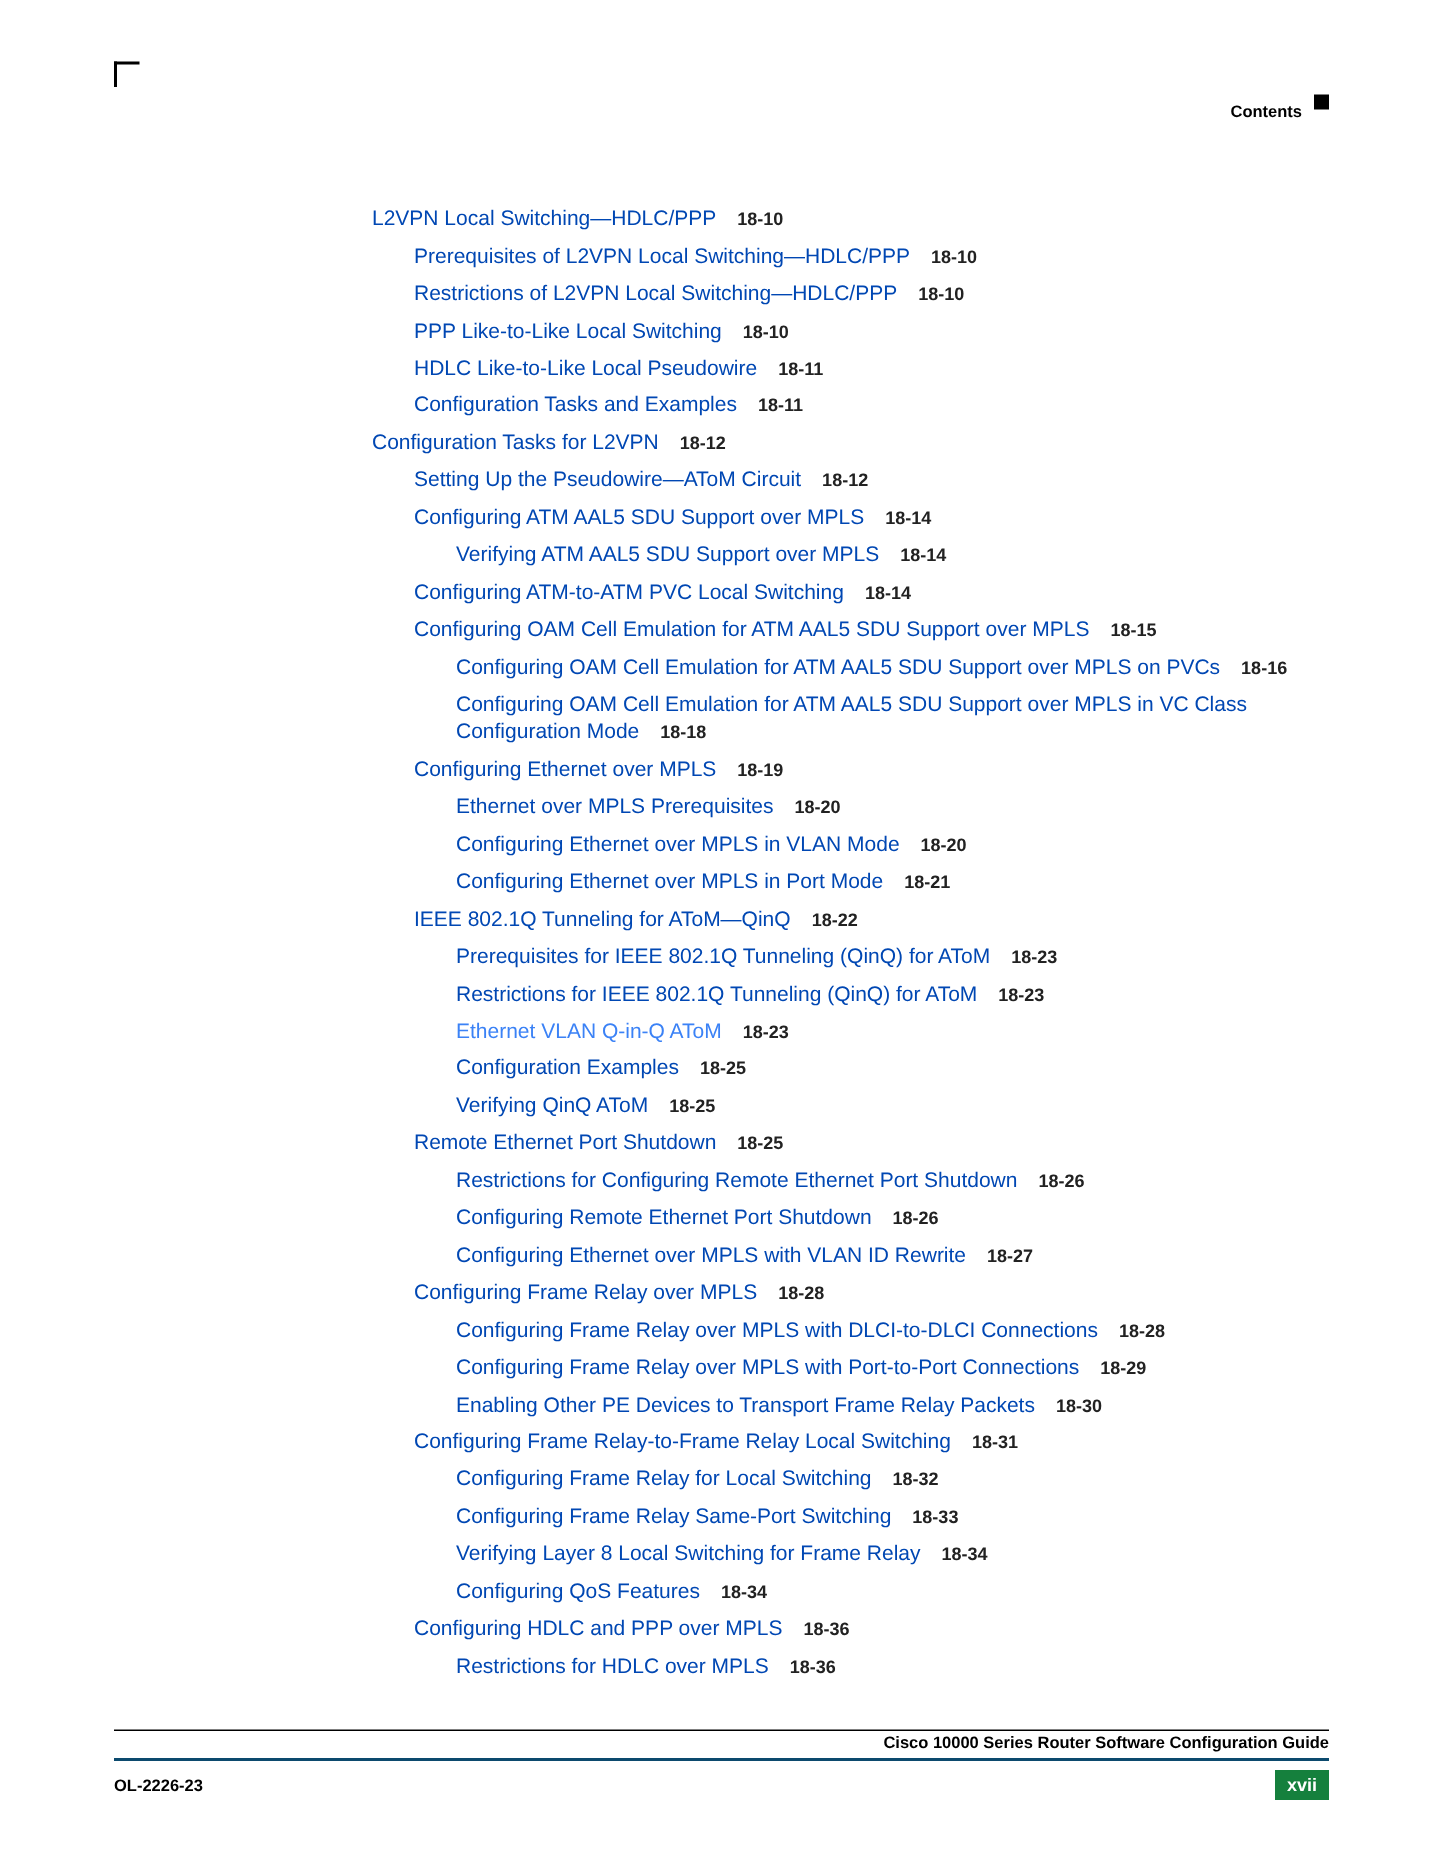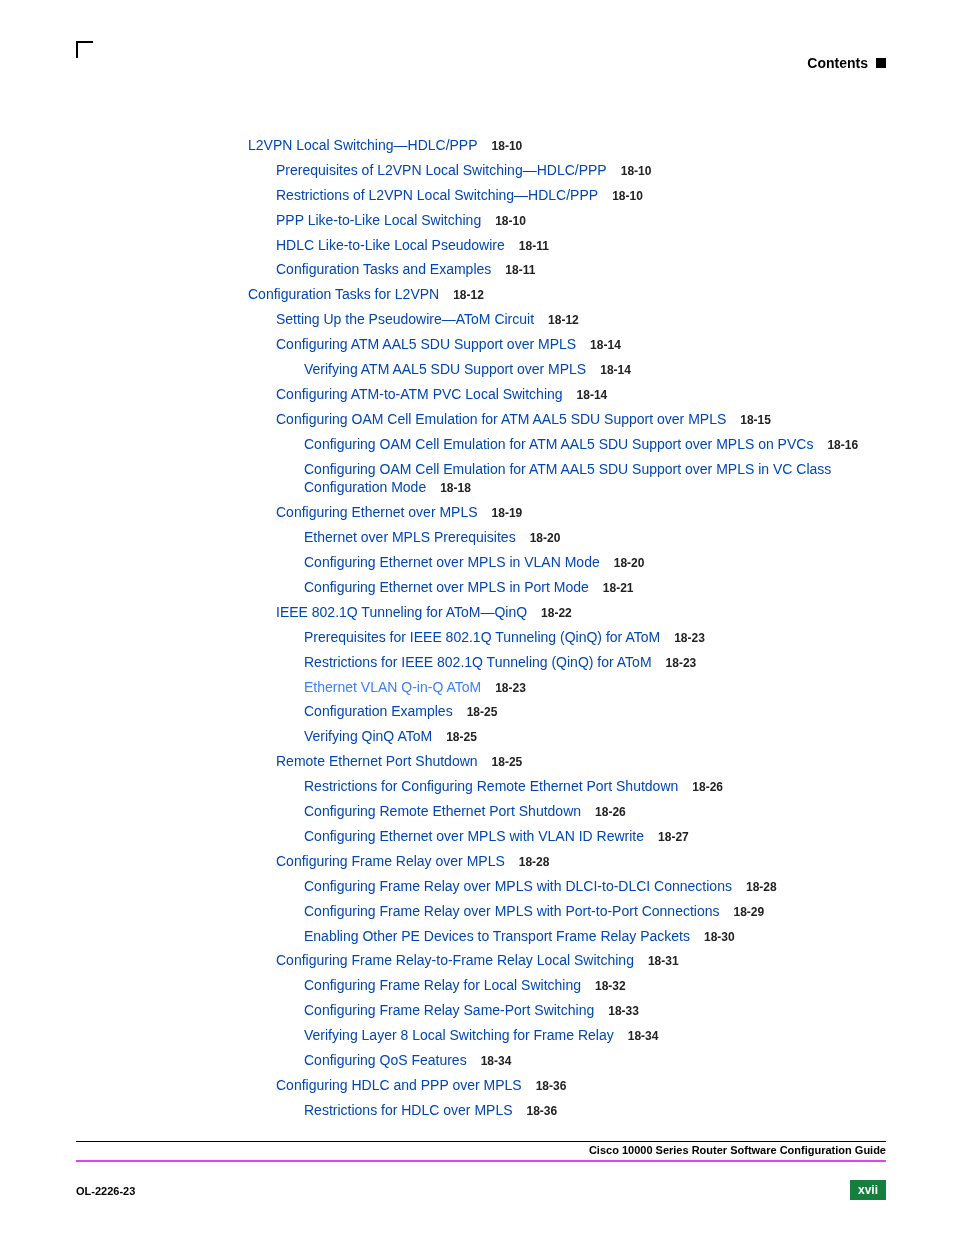--- a/index.html
+++ b/index.html
@@ -26,23 +26,24 @@
   }
   .header-bar {
     position: absolute;
     top: 55px;
     right: 68px;
     display: flex;
     align-items: center;
     gap: 8px;
   }
   .header-label {
-    font-size: 14px;
+    font-size: 11px;
     font-weight: bold;
     color: #000;
+    margin-top: 14px;
   }
   .header-box {
     width: 10px;
     height: 10px;
     background: #000;
   }
   .content {
     position: absolute;
     top: 136px;
     left: 248px;
@@ -79,25 +80,25 @@
     border-top: 1px solid #000;
     margin-bottom: 2px;
   }
   .footer-title {
     text-align: right;
     font-size: 11px;
     font-weight: bold;
     padding-bottom: 4px;
   }
   .footer-rule-bot {
-    border-top: 2px solid #d946ef;
+    border-top: 2px solid #0c4a6e;
     display: flex;
     justify-content: space-between;
     align-items: center;
-    padding-top: 20px;
+    padding-top: 8px;
   }
   .doc-id {
     font-size: 11px;
     font-weight: bold;
   }
   .page-num-box {
     background: #15803d;
     color: #fff;
     font-weight: bold;
     font-size: 12px;

